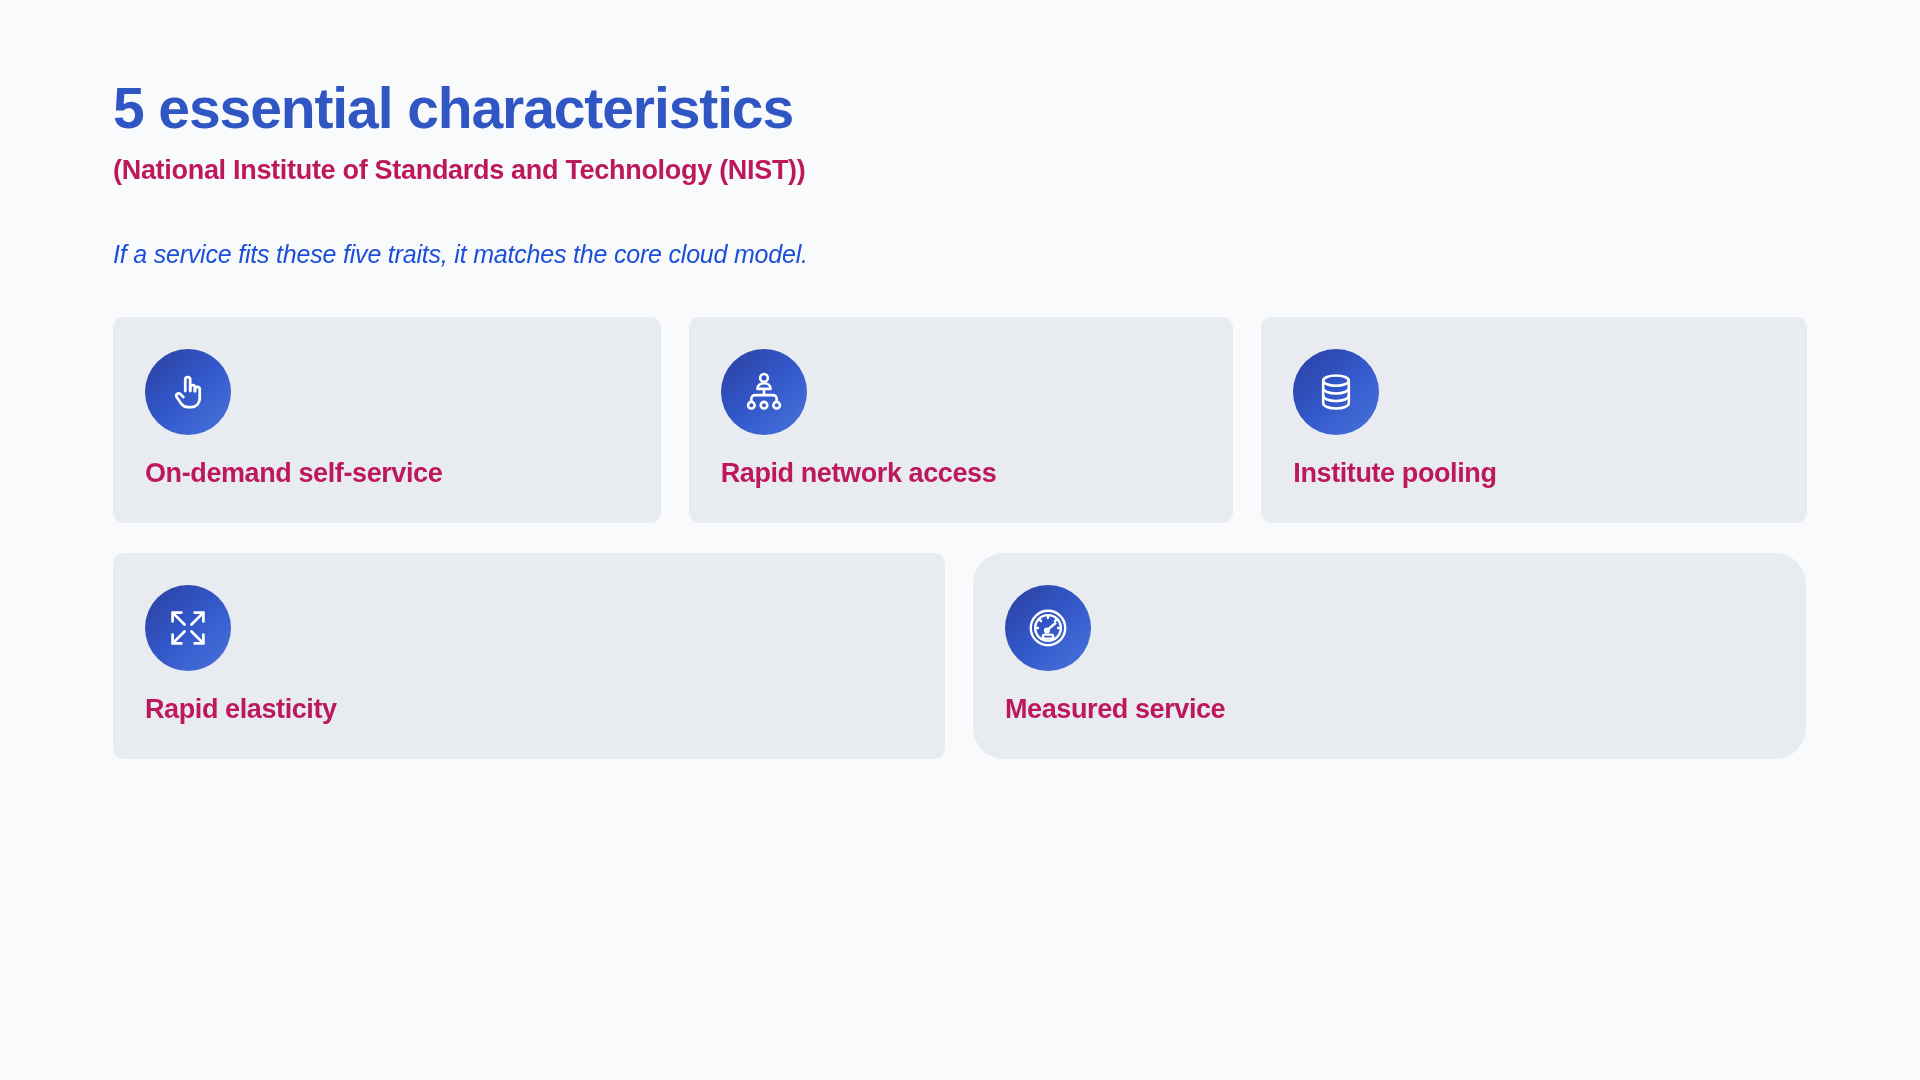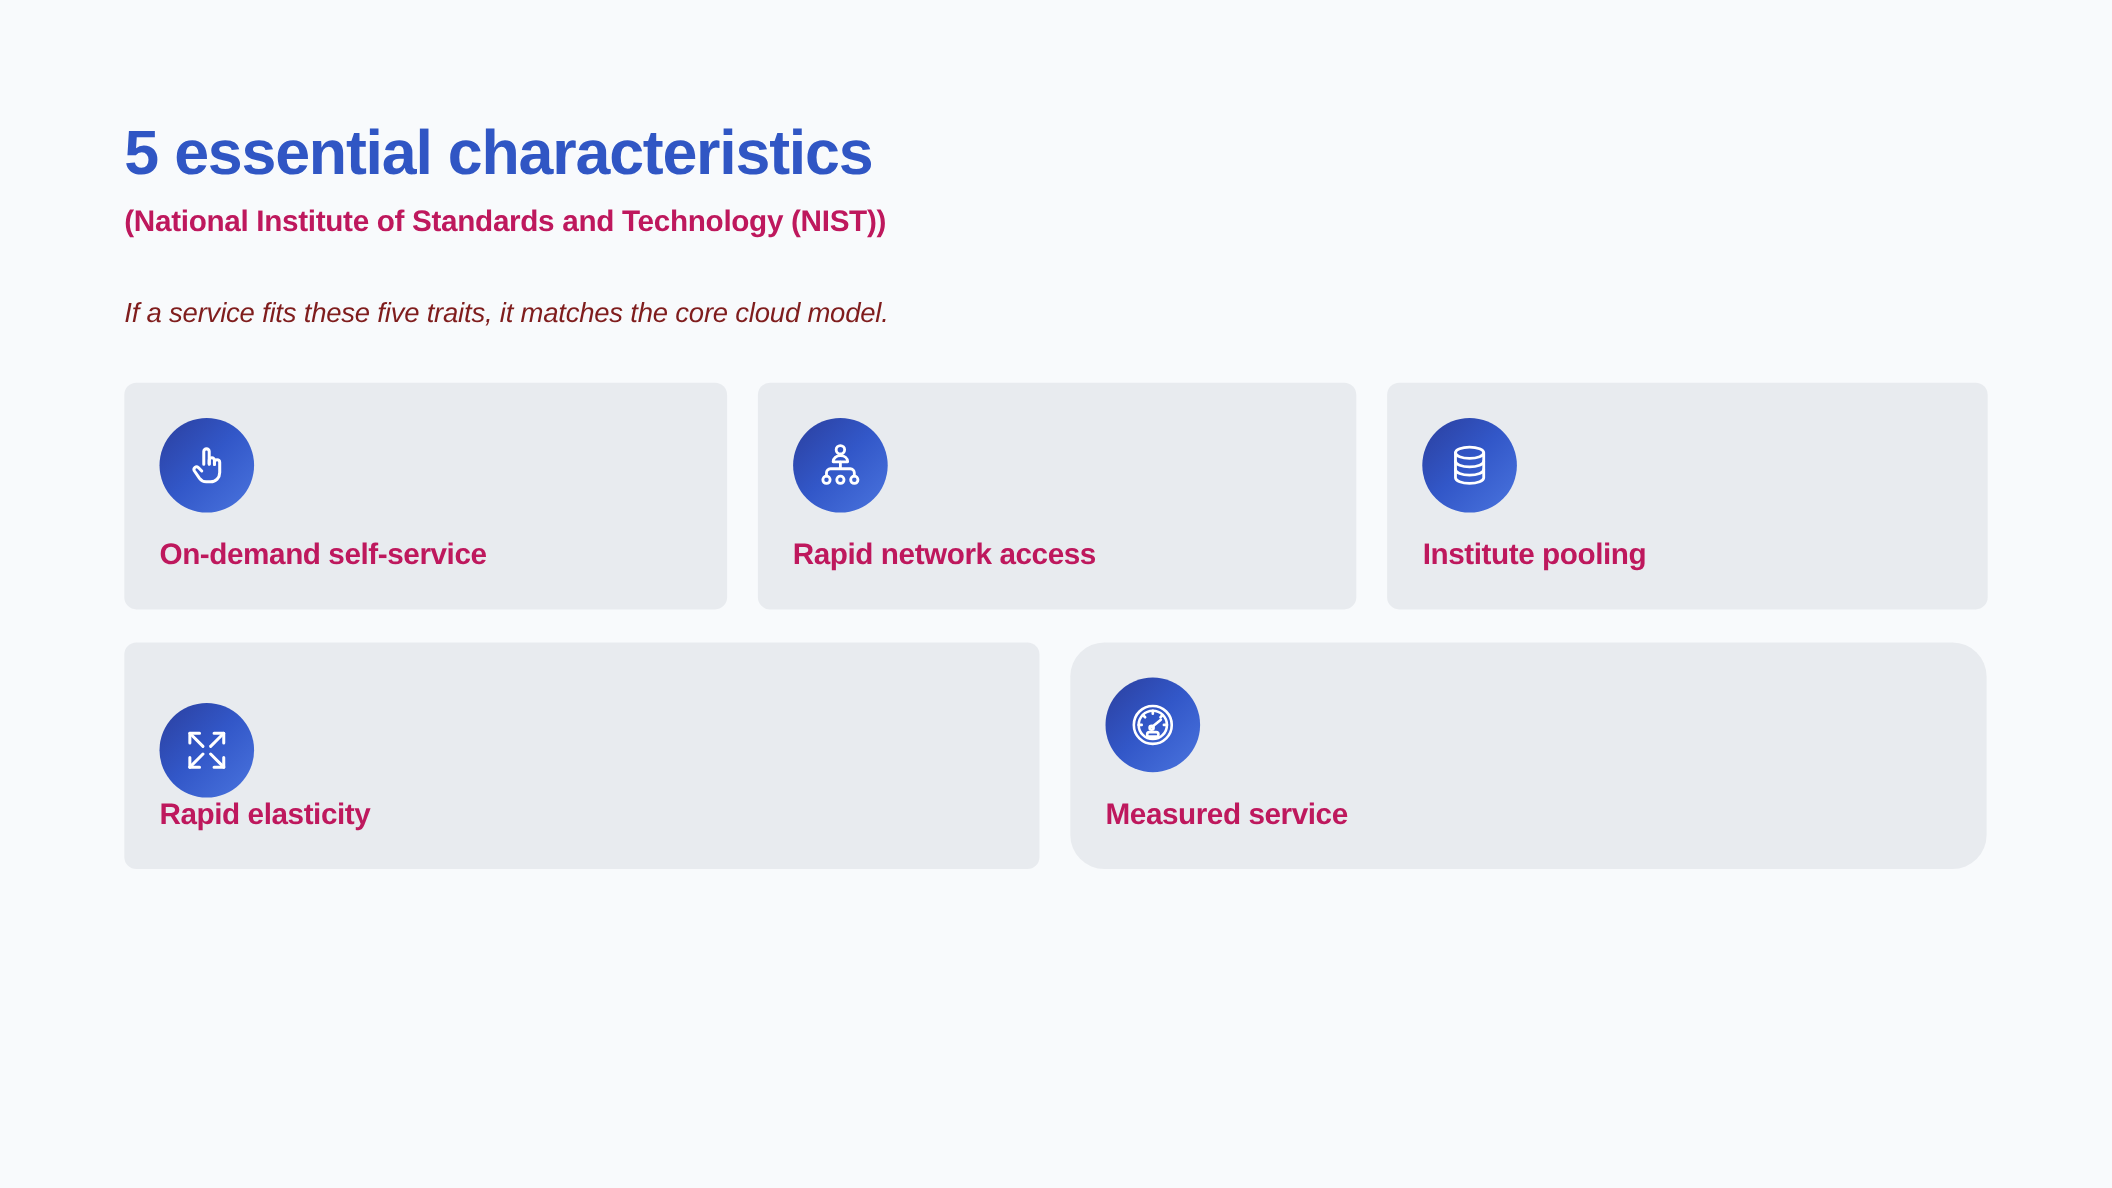--- a/index.html
+++ b/index.html
@@ -12,21 +12,21 @@
     background: #f8fafc;
     font-family: "Liberation Sans", sans-serif;
     overflow: hidden;
   }
 
   .slide {
     position: relative;
     width: 1920px;
     height: 1080px;
     box-sizing: border-box;
-    padding: 110px 113px 0 113px;
+    padding: 79px 113px 0 113px;
   }
 
   .page-title {
     font-size: 57px;
     font-weight: bold;
     color: #3056c4;
     letter-spacing: -1.1px;
     line-height: 1.05;
     margin: 0 0 16px 0;
   }
@@ -35,21 +35,21 @@
     font-size: 27px;
     font-weight: bold;
     color: #be185d;
     letter-spacing: -0.3px;
     margin: 0 0 54px 0;
   }
 
   .lead-note {
     font-size: 25px;
     font-style: italic;
-    color: #7f1d1d;
+    color: #1d4ed8;
     letter-spacing: -0.2px;
     margin: 0 0 48px 0;
   }
 
   .card-row {
     display: flex;
     gap: 28px;
     margin-bottom: 30px;
   }
 
@@ -63,21 +63,21 @@
     flex-direction: column;
     justify-content: space-between;
   }
 
   
   .row-1 .card:nth-child(1) { width: 548px; }
   .row-1 .card:nth-child(2) { width: 545px; }
   .row-1 .card:nth-child(3) { width: 546px; }
 
   
-  .row-2 .card:nth-child(1) { width: 832px; justify-content: flex-end; }
+  .row-2 .card:nth-child(1) { width: 832px; }
   .row-2 .card:nth-child(2) { width: 833px; border-radius: 31px; }
 
   .icon-badge {
     width: 86px;
     height: 86px;
     border-radius: 50%;
     background: linear-gradient(135deg, #2b3f9e 0%, #3257c8 48%, #4a74de 100%);
     display: flex;
     align-items: center;
     justify-content: center;

